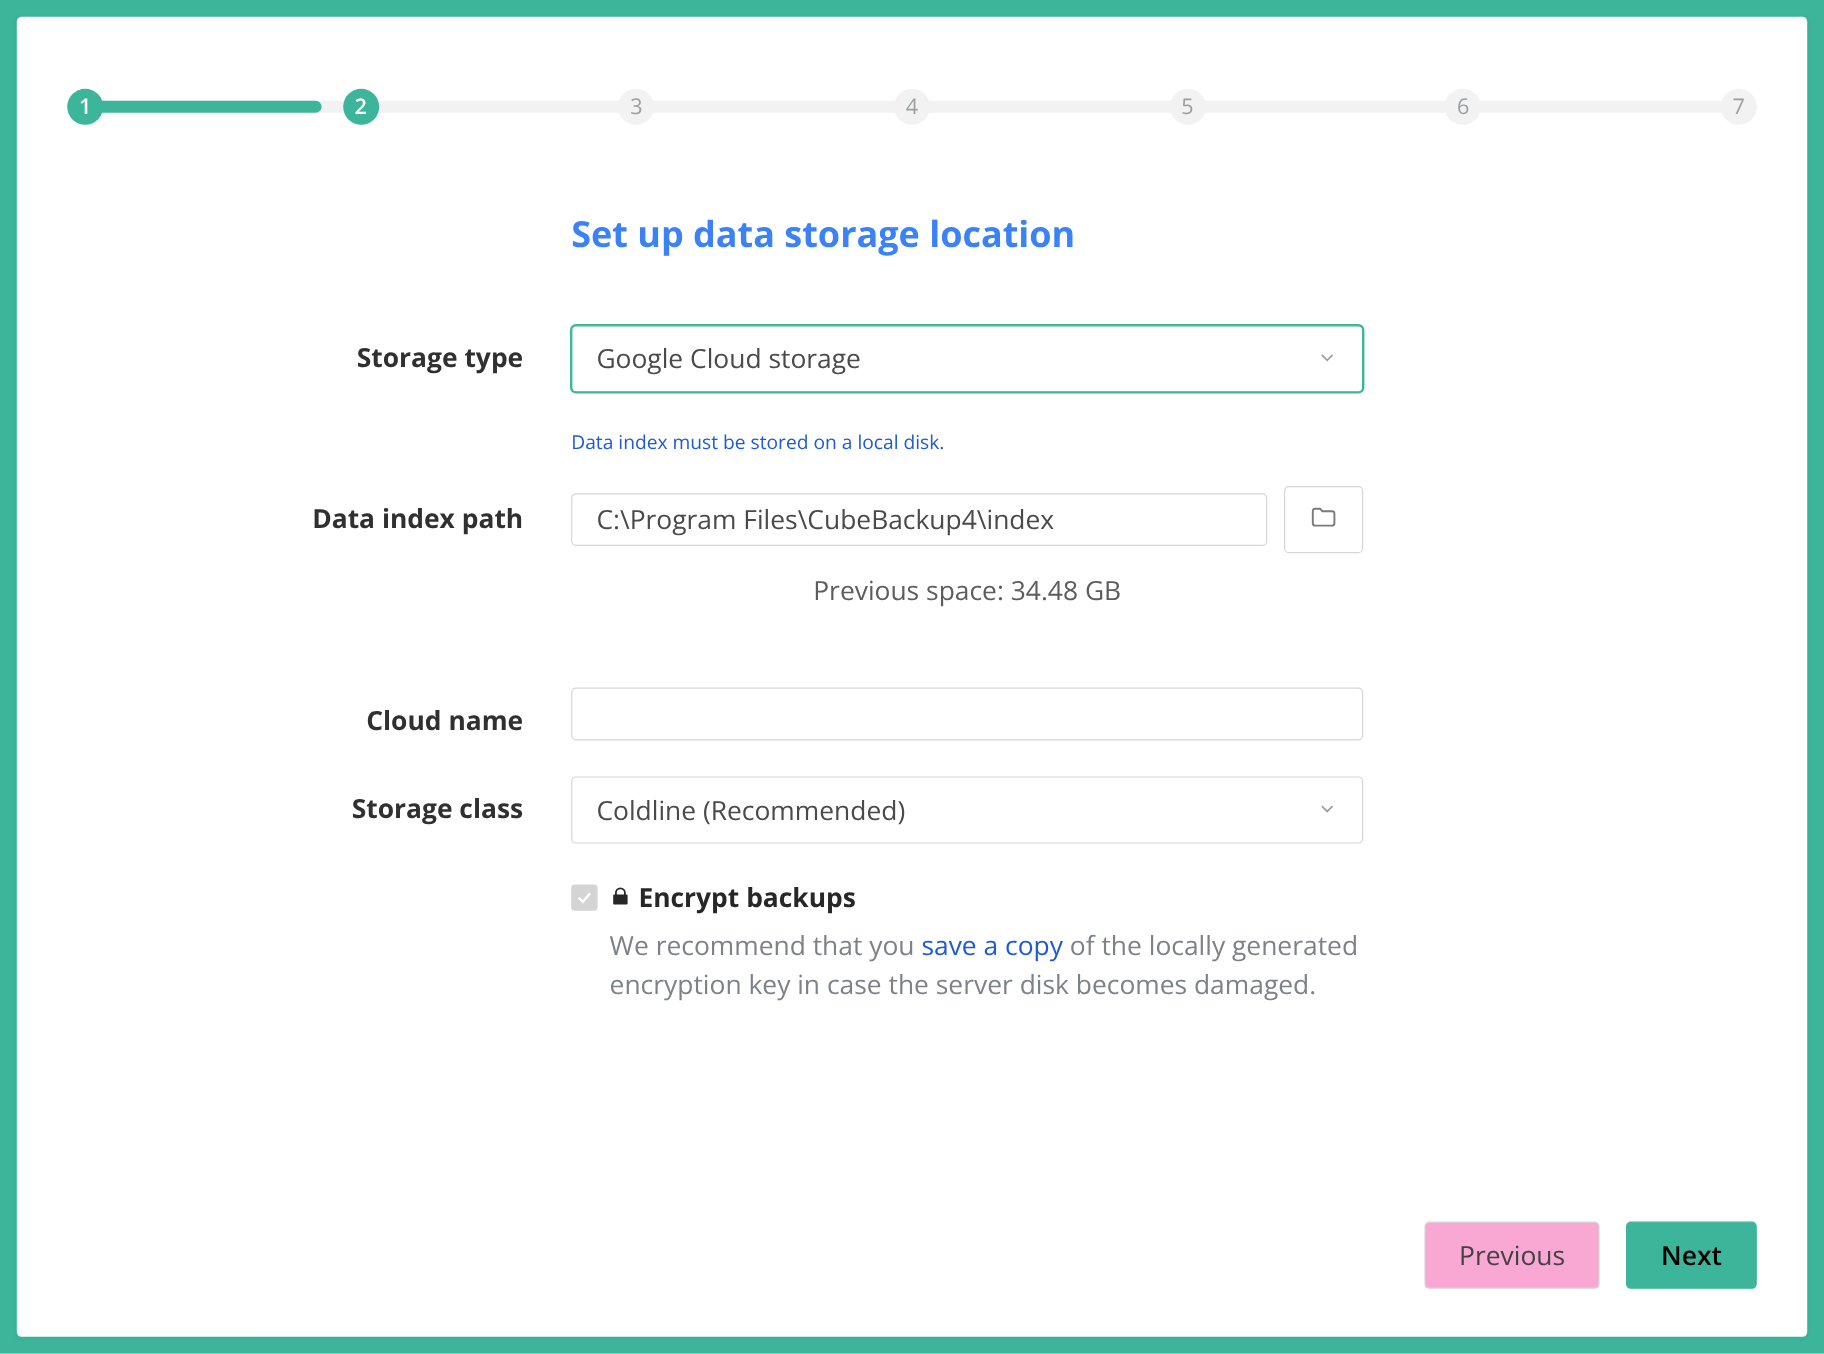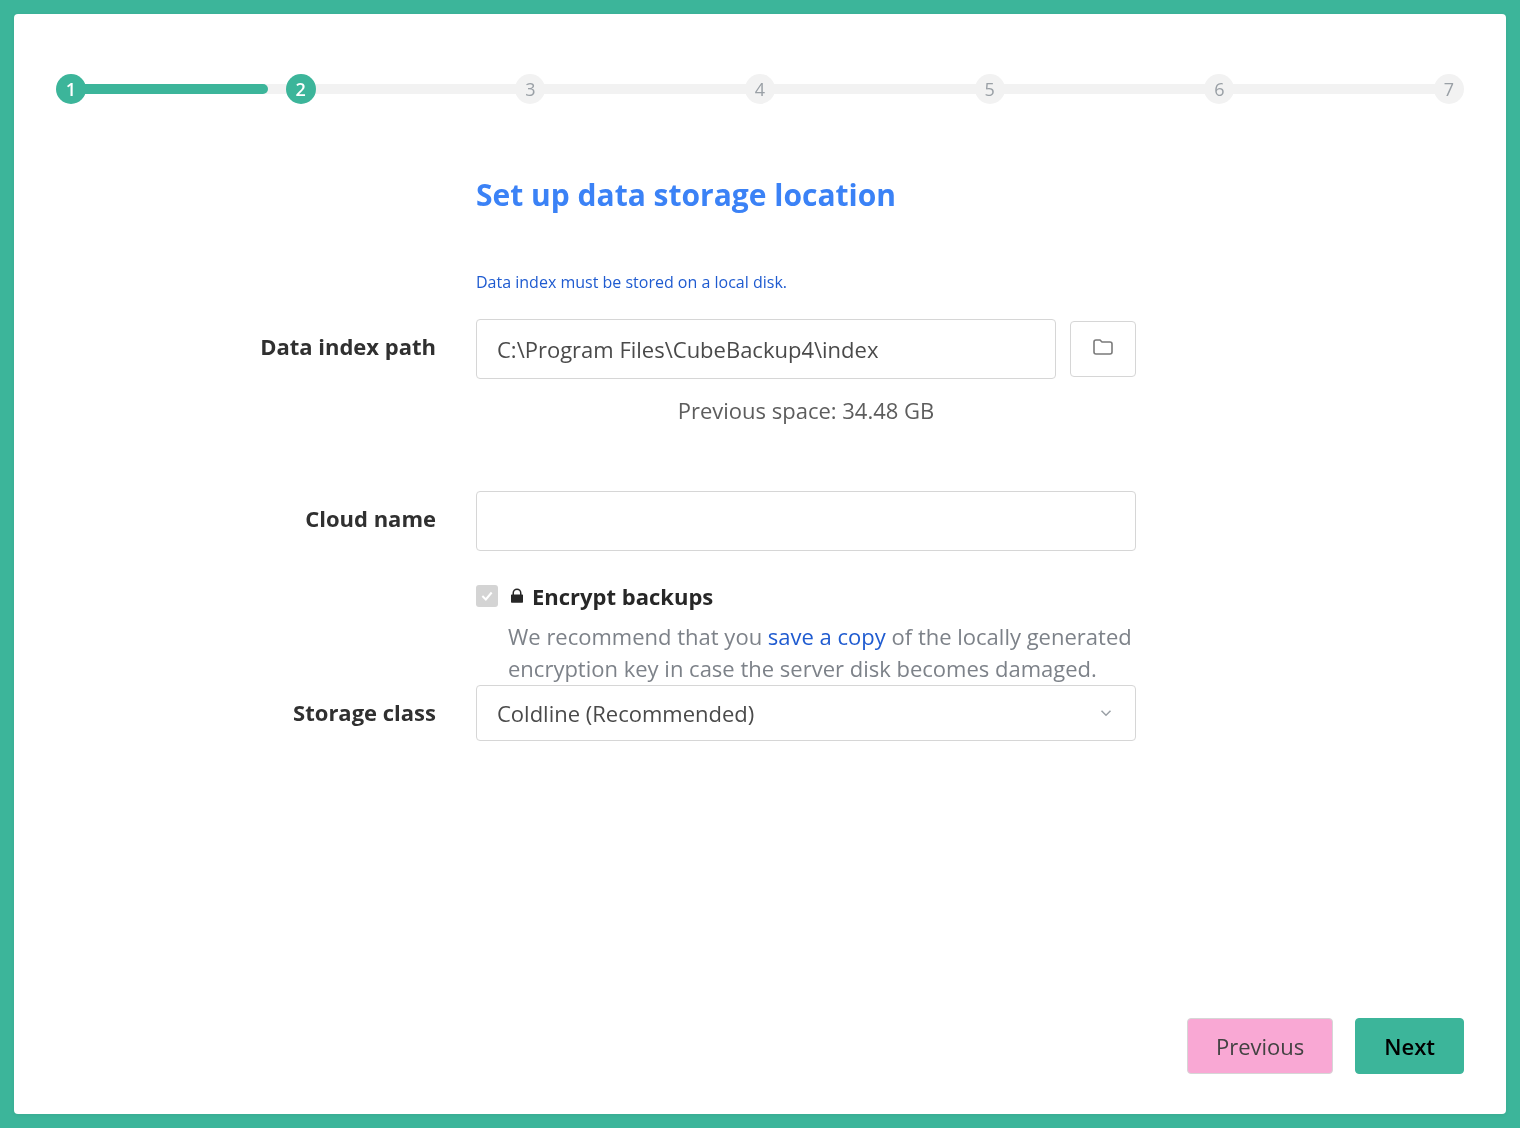--- a/index.html
+++ b/index.html
@@ -127,21 +127,21 @@
   .select .chevron {
     color: #9aa0a6;
   }
   .input-group {
     display: flex;
     align-items: center;
     gap: 14px;
   }
   .input-box {
     flex: 1;
-    height: 60px;
+    height: 44px;
     border: 1px solid #d6d6d6;
     border-radius: 4px;
     font-size: 22px;
     color: #4a4a4a;
     padding: 0 20px;
     display: flex;
     align-items: center;
   }
   .browse-btn {
     width: 66px; height: 56px;
@@ -242,20 +242,33 @@
       <div class="dot">5</div>
       <div class="dot">6</div>
       <div class="dot">7</div>
     </div>
   </div>
 
   <h1 class="page-title">Set up data storage location</h1>
 
   <div class="form">
 
+    <div class="row">
+      <div class="label">Storage type</div>
+      <div class="field">
+        <div class="select active">
+          <span>Google Cloud storage</span>
+          <span class="chevron">
+            <svg width="18" height="18" viewBox="0 0 24 24" fill="none" stroke="currentColor" stroke-width="2">
+                <polyline points="6 9 12 15 18 9"></polyline>
+              </svg>
+          </span>
+        </div>
+      </div>
+    </div>
 
     <div class="row tight">
       <div class="label" style="padding-top:0;"></div>
       <div class="field">
         <div class="hint-link">Data index must be stored on a local disk.</div>
       </div>
     </div>
     <div class="row" style="margin-bottom:26px;">
       <div class="label">Data index path</div>
       <div class="field">
@@ -277,20 +290,34 @@
       </div>
     </div>
 
     <div style="height:40px;"></div>
 
     <div class="row">
       <div class="label">Cloud name</div>
       <div class="field">
         <div class="input-box">
           <span></span>
+        </div>
+      </div>
+    </div>
+
+    <div class="row">
+      <div class="label">Storage class</div>
+      <div class="field">
+        <div class="select">
+          <span>Coldline (Recommended)</span>
+          <span class="chevron">
+            <svg width="18" height="18" viewBox="0 0 24 24" fill="none" stroke="currentColor" stroke-width="2">
+                <polyline points="6 9 12 15 18 9"></polyline>
+              </svg>
+          </span>
         </div>
       </div>
     </div>
 
     <div class="row" style="margin-bottom:0;">
       <div class="label"></div>
       <div class="field">
         <div class="checkbox-row">
           <div class="chk">
             <svg width="14" height="14" viewBox="0 0 24 24" fill="none" stroke="#fff" stroke-width="3.5">
@@ -304,34 +331,20 @@
                 </svg>
             </span>
             <span>Encrypt backups</span>
           </div>
         </div>
         <div class="rec-text">
           <span>We recommend that you </span><a>save a copy</a><span> of the locally generated encryption key in case the server disk becomes damaged.</span>
         </div>
       </div>
     </div>
-
-    <div class="row">
-      <div class="label">Storage class</div>
-      <div class="field">
-        <div class="select">
-          <span>Coldline (Recommended)</span>
-          <span class="chevron">
-            <svg width="18" height="18" viewBox="0 0 24 24" fill="none" stroke="currentColor" stroke-width="2">
-                <polyline points="6 9 12 15 18 9"></polyline>
-              </svg>
-          </span>
-        </div>
-      </div>
-    </div>
   </div>
 
   <div class="footer">
     <div class="btn">Previous</div>
     <div class="btn primary">Next</div>
   </div>
 
 </div>
 
 </body></html>

